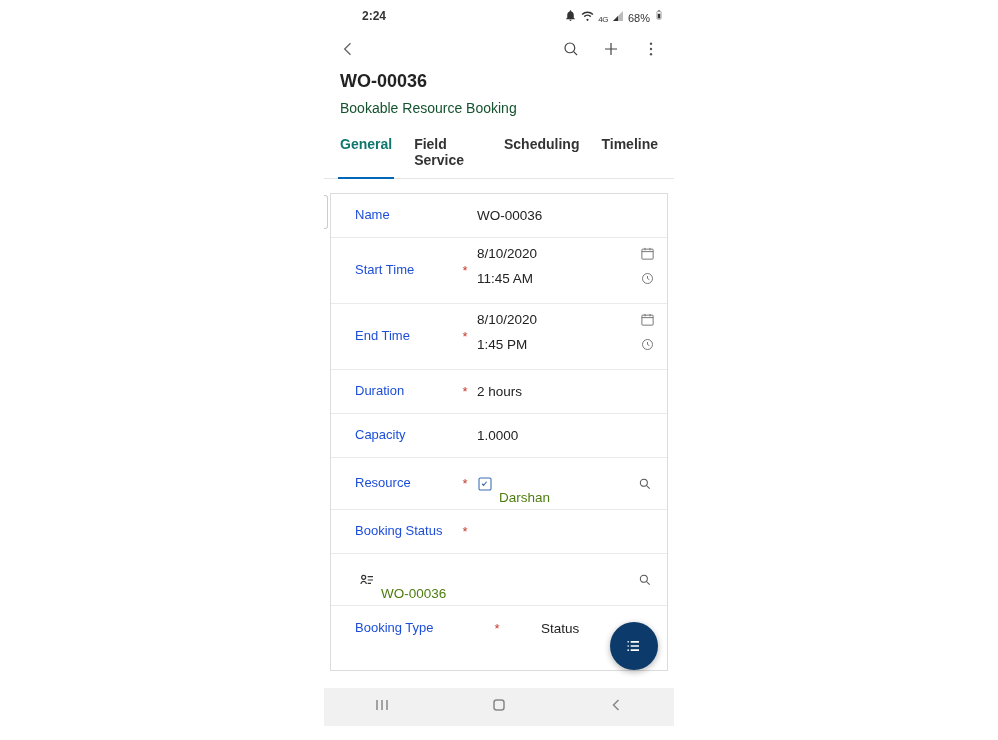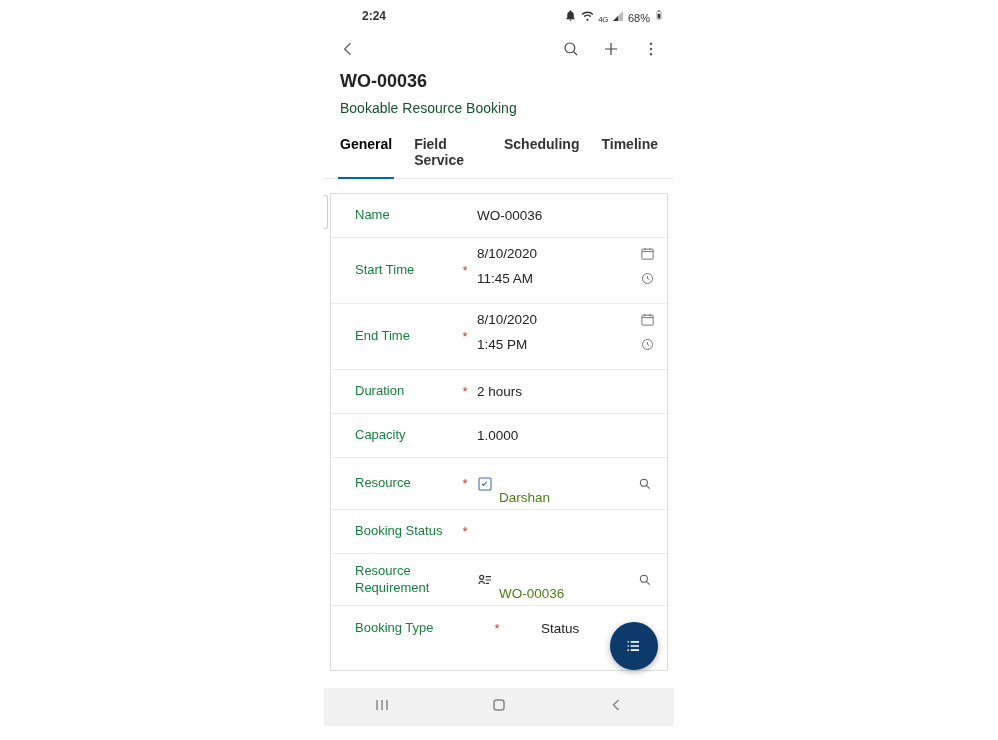--- a/index.html
+++ b/index.html
@@ -80,21 +80,21 @@
     }
     .tab {
       font-size: 14px;
       color: #333;
       padding: 8px 0 10px 0;
       cursor: pointer;
       position: relative;
       font-weight: 600;
     }
     .tab.active {
-      color: #000000;
+      color: #0f766e;
     }
     .tab.active::after {
       content: "";
       position: absolute;
       left: -2px; right: -2px; bottom: -1px;
       height: 2px;
       background: #0067b8;
     }
 
     
@@ -108,21 +108,21 @@
       align-items: center;
       min-height: 44px;
       border-bottom: 1px solid #eaeaea;
       padding: 4px 10px;
     }
     .field.tall { min-height: 66px; align-items: flex-start; padding-top: 8px; padding-bottom: 8px;}
     .field:last-child { border-bottom: none; gap: 32px; }
     .label {
       width: 118px;
       font-size: 13px;
-      color: #15803d;
+      color: #1d4ed8;
       padding-left: 14px;
       line-height: 1.3;
     }
     .req {
       width: 12px;
       color: #c43a2f;
       font-size: 13px;
       text-align: center;
     }
     .valcol {
@@ -360,21 +360,20 @@
         </div>
       </div>
     </div>
 
     <div class="field">
       <div class="label">Booking Status</div>
       <div class="req">*</div>
     </div>
 
     <div class="field">
-      <div class="label">Resource Requirement</div>
       <div class="req"></div>
       <div class="valcol">
         <div class="val-row">
           <span class="val-single">
             <span class="link-icon" style="color:#333">
               <svg viewBox="0 0 24 24" fill="none" stroke="#333" stroke-width="1.8">
                   <circle cx="7" cy="8" r="3"></circle>
                   <path d="M3 18c0-2 2-4 4-4s4 2 4 4M13 7h8M13 12h8M13 17h5"></path>
                 </svg>
             </span>

